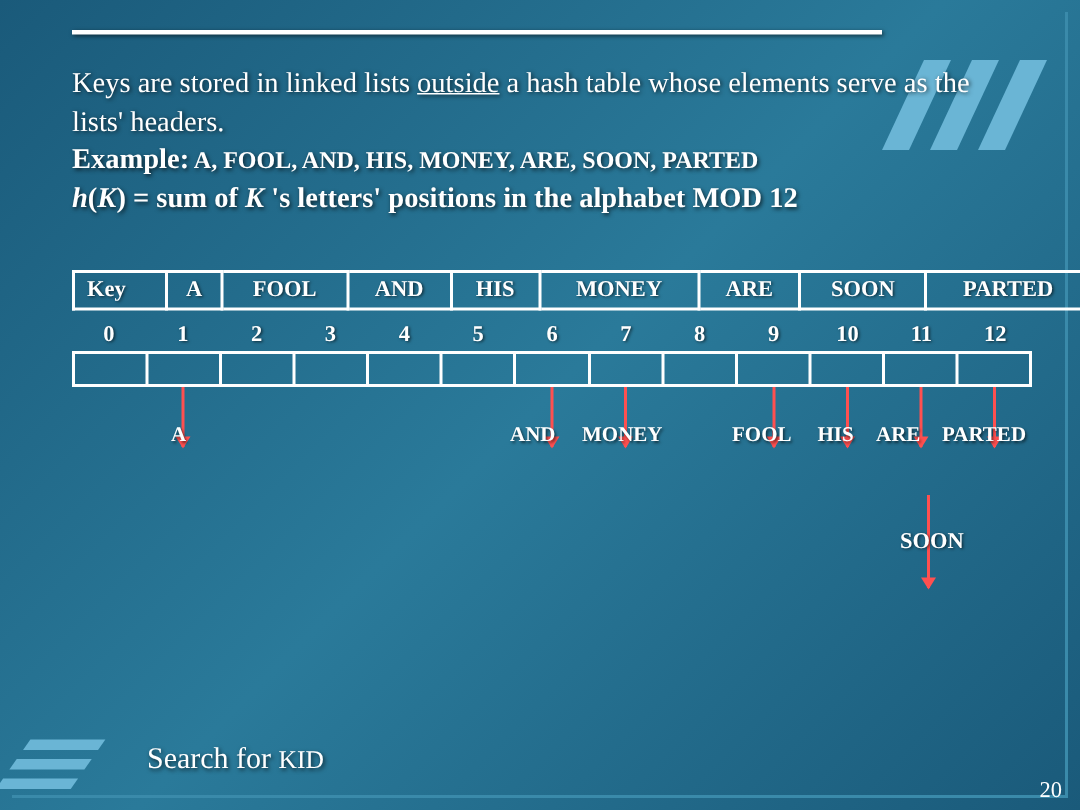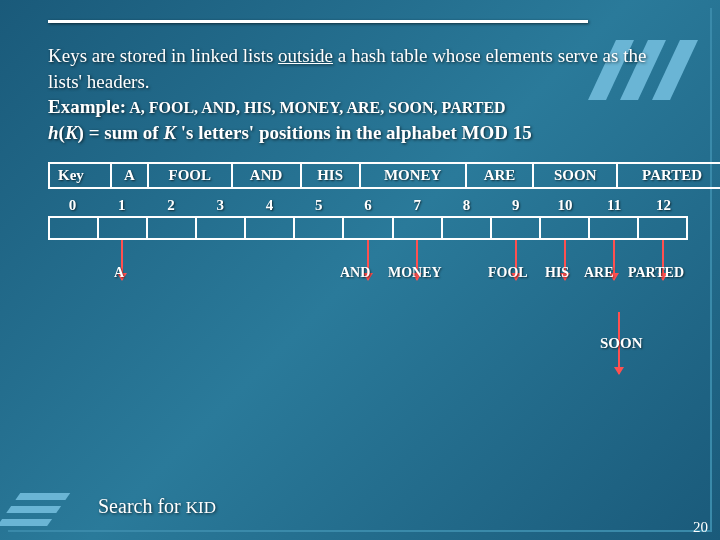--- a/index.html
+++ b/index.html
@@ -54,21 +54,21 @@
   }
   .stripes-bl div {
     width: 50px; height: 7px;
     background: #6ab5d5;
   }
   .body-text {
     color: #fff;
     font-size: 19px;
     line-height: 1.35;
     text-shadow: 1px 1px 3px rgba(0,0,0,0.7);
-    margin-bottom: 16px;
+    margin-bottom: 34px;
   }
   .underline { text-decoration: underline; }
   .bold { font-weight: bold; }
   .italic { font-style: italic; }
   .example-words { font-size: 16px; }
   .data-table {
     border-collapse: collapse;
     width: 680px;
     margin-top: 4px;
     margin-bottom: 8px;
@@ -185,21 +185,21 @@
     <div></div>
   </div>
 
 <div class="slide">
 
   <div class="title-underline"></div>
 
   <div class="body-text">
     <span>Keys are stored in linked lists </span><span class="underline">outside</span><span> a hash table whose elements serve as the lists' headers.</span><br>
     <span class="bold">Example:</span><span class="bold example-words"> A, FOOL, AND, HIS, MONEY, ARE, SOON, PARTED</span><br>
-    <span class="bold italic">h</span><span class="bold">(</span><span class="bold italic">K</span><span class="bold">) = sum of </span><span class="bold italic">K</span><span class="bold"> 's letters' positions in the alphabet MOD 15</span>
+    <span class="bold italic">h</span><span class="bold">(</span><span class="bold italic">K</span><span class="bold">) = sum of </span><span class="bold italic">K</span><span class="bold"> 's letters' positions in the alphabet MOD 12</span>
   </div>
 
   <table class="data-table">
     <tbody>
         <tr>
       <th>Key</th>
       <td>A</td>
       <td>FOOL</td>
       <td>AND</td>
       <td>HIS</td>

